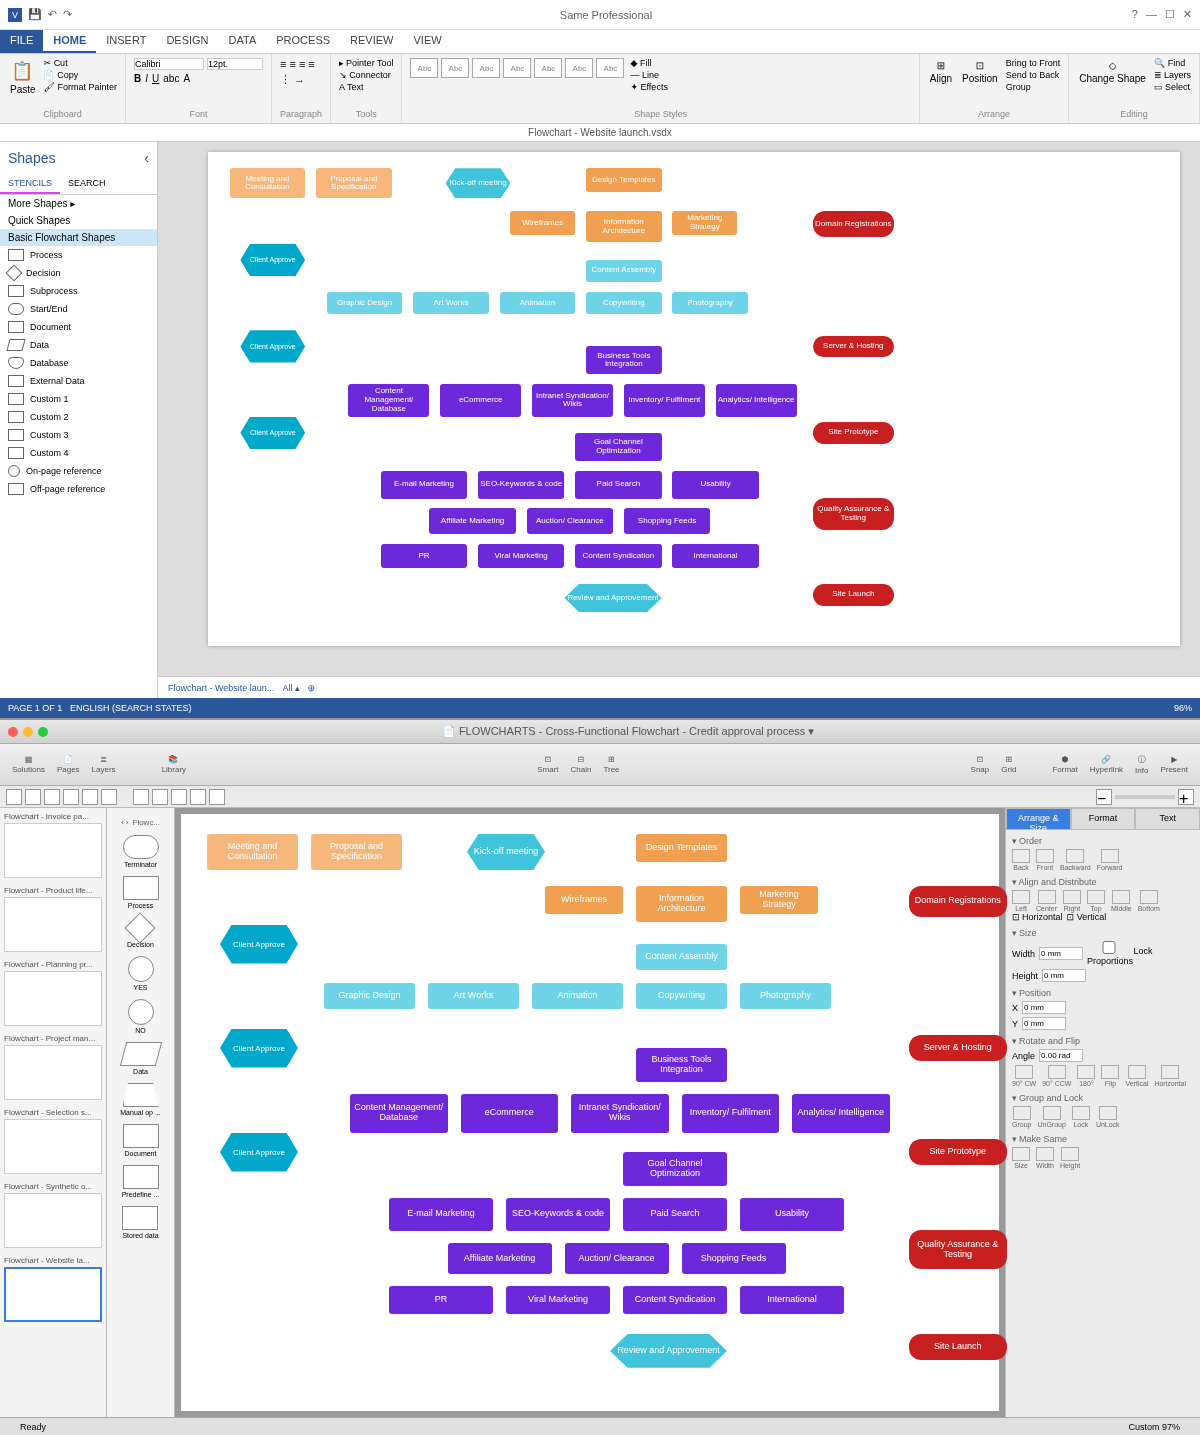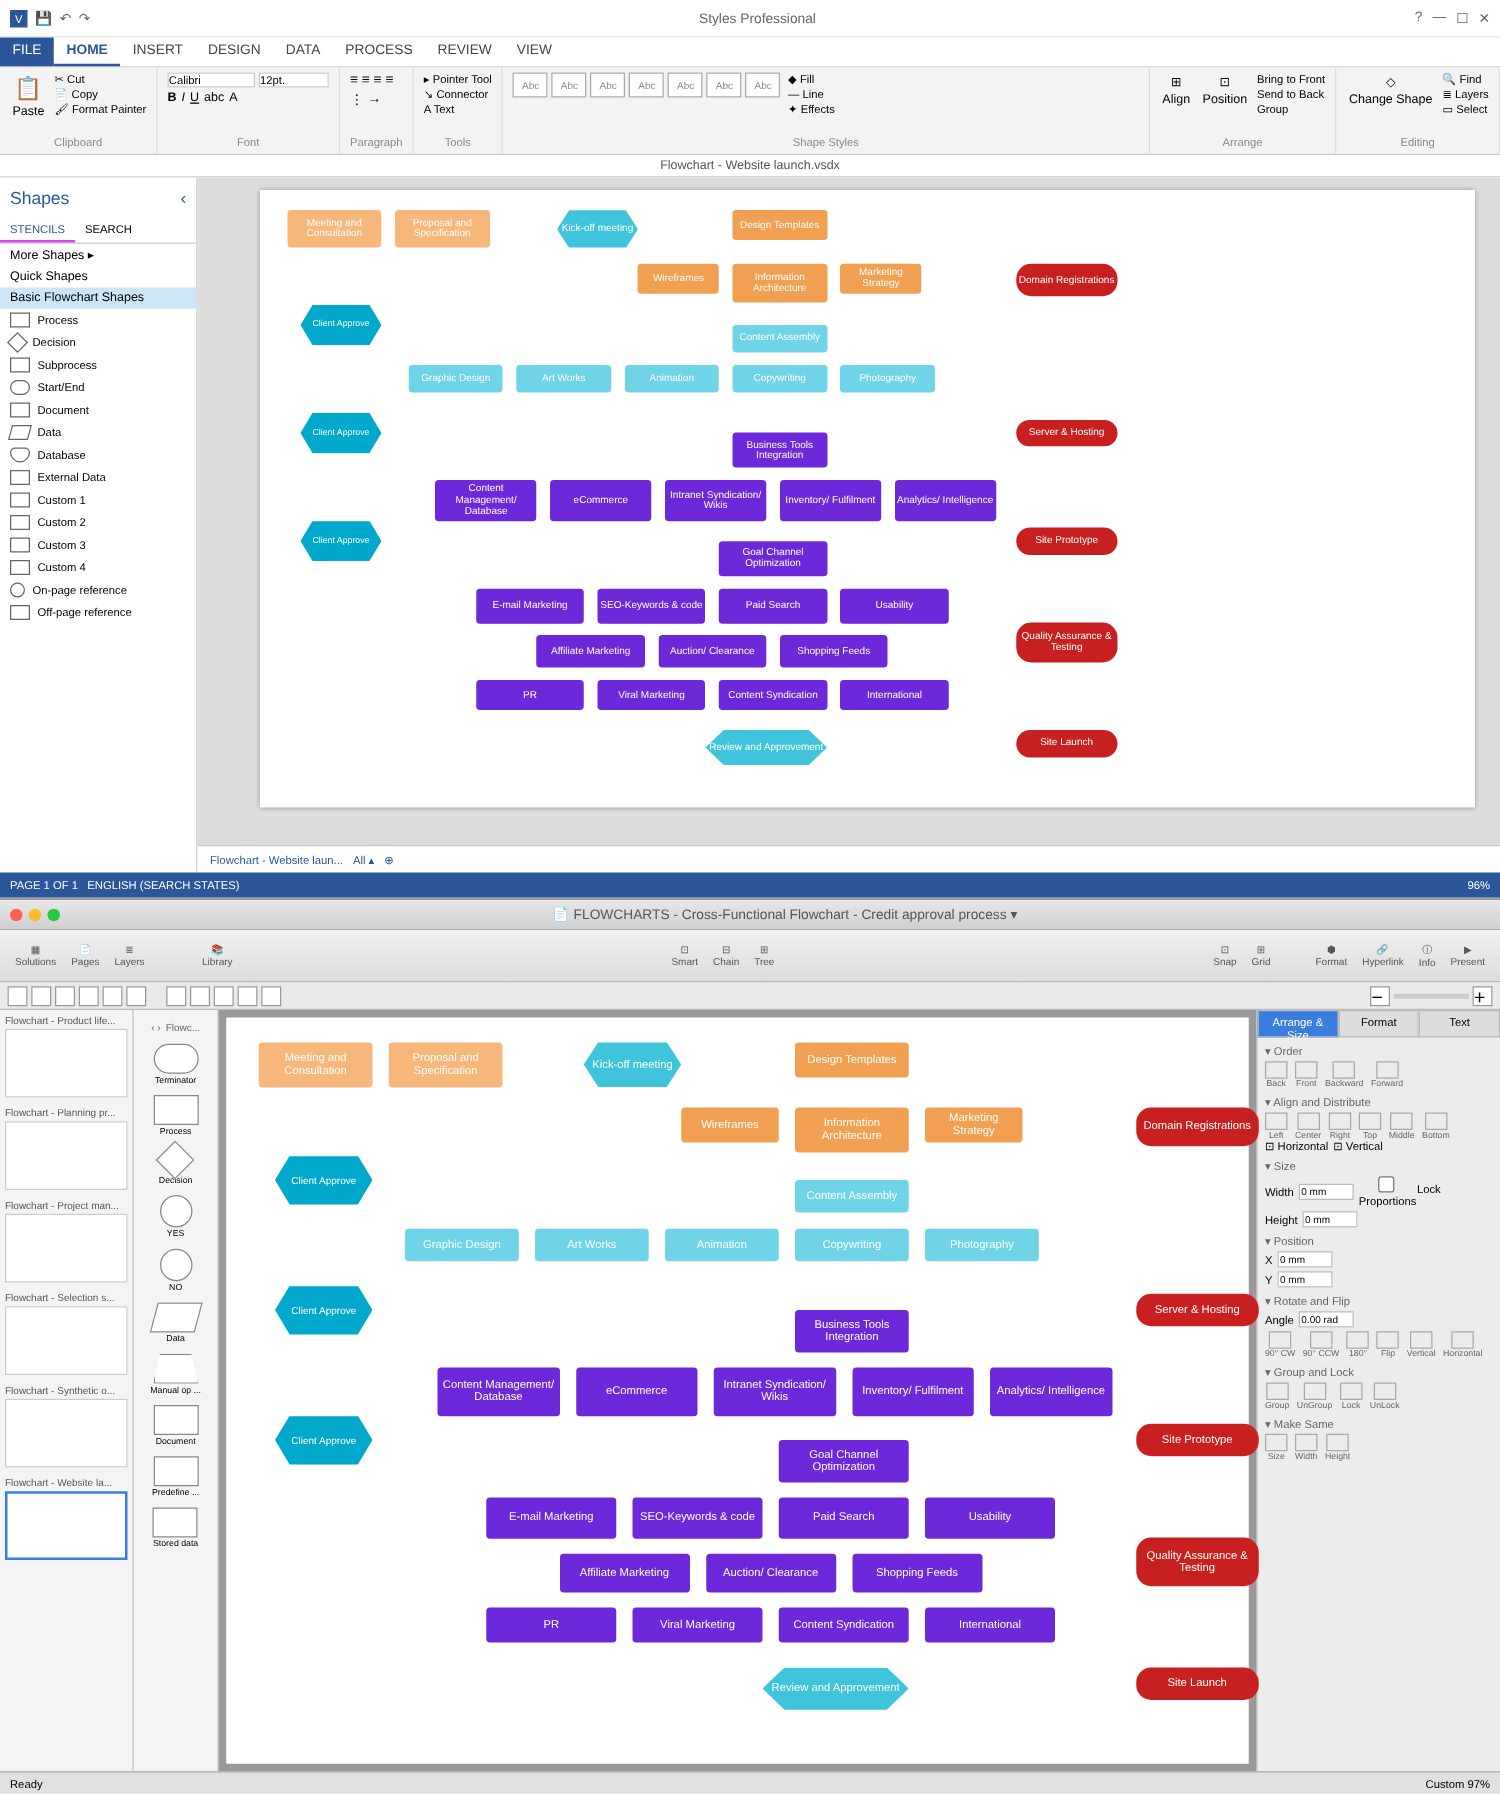--- a/index.html
+++ b/index.html
@@ -74,37 +74,37 @@
 .cd-rtabs span{flex:1;text-align:center;padding:4px;background:#ddd;border:1px solid #bbb;font-size:9px;cursor:pointer;}
 .cd-rtabs span.active{background:#3a7de0;color:#fff;}
 .cd-panel{padding:6px;}
 .cd-sect{margin-bottom:6px;}
 .cd-sect-hdr{font-size:9px;color:#666;margin-bottom:3px;}
 .cd-row{display:flex;gap:4px;margin-bottom:3px;align-items:center;}
 .cd-row input{width:44px;font-size:8px;padding:1px;border:1px solid #bbb;}
 .cd-iconrow{display:flex;gap:6px;flex-wrap:wrap;}
 .cd-icn{display:flex;flex-direction:column;align-items:center;font-size:7px;color:#666;}
 .cd-icn .ib{width:18px;height:14px;border:1px solid #aaa;margin-bottom:1px;}
-.cd-status{height:18px;background:#e0e0e0;border-top:1px solid #aaa;font-size:9px;display:flex;align-items:center;padding:0 8px;justify-content:space-between;}
+.cd-status{height:18px;background:#e0e0e0;border-top:1px solid #aaa;font-size:9px;display:flex;align-items:center;padding:0 20px;justify-content:space-between;}
 
 .cd-canvas .box{font-size:9px;}
 .cd-canvas .diamond{font-size:8px;width:62px;height:34px;}
 </style>
 </head>
 <body>
 
 <div class="visio">
   <div class="visio-titlebar">
     <div class="qat">
       <span style="width:14px;height:14px;background:#2b579a;color:#fff;display:flex;align-items:center;justify-content:center;font-size:9px;">V</span>
       <span>💾</span>
       <span>↶</span>
       <span>↷</span>
     </div>
-    <div class="vt-title">Styles Professional</div>
+    <div class="vt-title">Same Professional</div>
     <div class="win-ctrl">
       <span>?</span>
       <span>—</span>
       <span>☐</span>
       <span>✕</span>
     </div>
   </div>
   <div class="visio-tabs">
     <div class="tab file">FILE</div>
     <div class="tab active">HOME</div>
@@ -441,20 +441,24 @@
       <span></span>
       <span></span>
     <div style="flex:1;"></div>
     <span>−</span>
     <div style="width:60px;height:4px;background:#ccc;border:none;"></div>
     <span>+</span>
   </div>
   <div class="cd-body">
     <div class="cd-thumbs">
       <div class="cd-thumb">
+          <div class="tname">Flowchart - Invoice pa...</div>
+          <div class="tprev"></div>
+        </div>
+      <div class="cd-thumb">
           <div class="tname">Flowchart - Product life...</div>
           <div class="tprev"></div>
         </div>
       <div class="cd-thumb">
           <div class="tname">Flowchart - Planning pr...</div>
           <div class="tprev"></div>
         </div>
       <div class="cd-thumb">
           <div class="tname">Flowchart - Project man...</div>
           <div class="tprev"></div>

